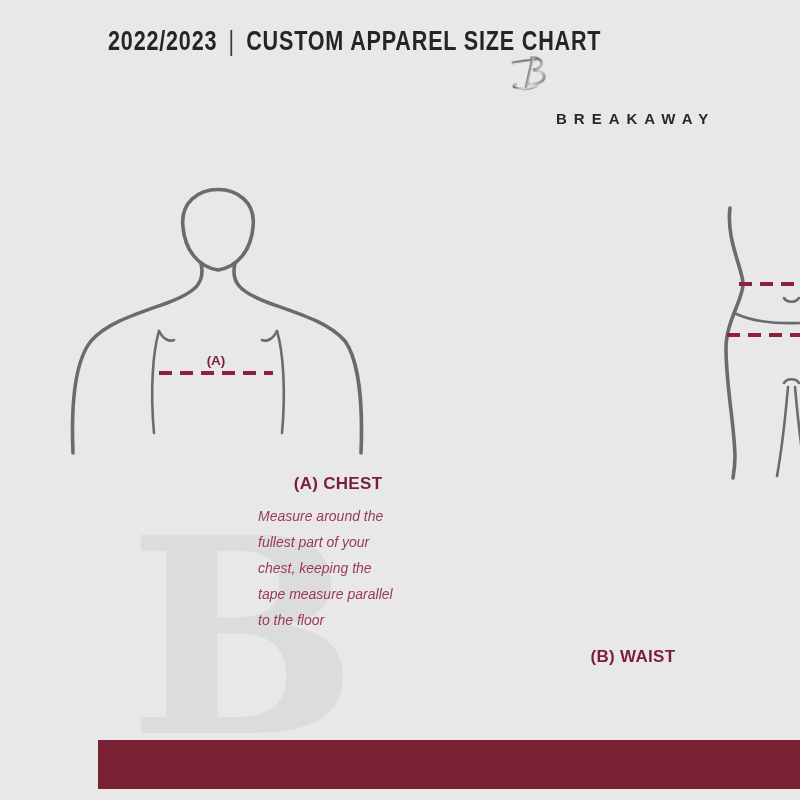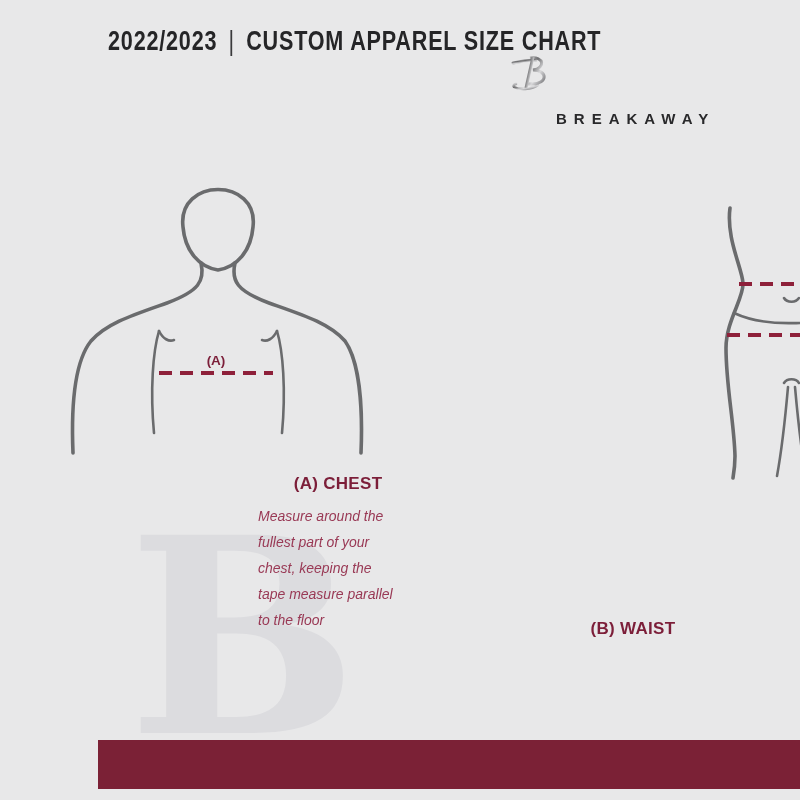--- a/index.html
+++ b/index.html
@@ -24,21 +24,21 @@
   
   .mblock{position:absolute;}
   .mblock h3{
     margin:0;font-size:17px;font-weight:800;color:#7c1e39;letter-spacing:.3px;text-align:center;
   }
   .mblock p{
     margin:9px 0 0 0;font-style:italic;font-size:14px;line-height:26px;
     color:#993955;white-space:pre-line;
   }
   .blockA{left:258px;top:82px;width:160px;}
-  .blockB{left:553px;top:68px;width:160px;}
+  .blockB{left:553px;top:96px;width:160px;}
   
   .figure{position:absolute;}
   .fig-stroke{fill:none;stroke:#6a6b6d;stroke-width:3.6;stroke-linecap:round;}
   .fig-thin{fill:none;stroke:#6a6b6d;stroke-width:2.6;stroke-linecap:round;}
   .dash{stroke:#8e203a;stroke-width:4;stroke-dasharray:13 8;fill:none;}
   .fig-label{font-family:"Liberation Sans",sans-serif;font-size:13.5px;font-weight:800;fill:#7c1e39;}
   
   .watermark{
     position:absolute;left:128px;top:532px;z-index:0;
     font-family:"DejaVu Serif","Liberation Serif",serif;font-weight:700;

